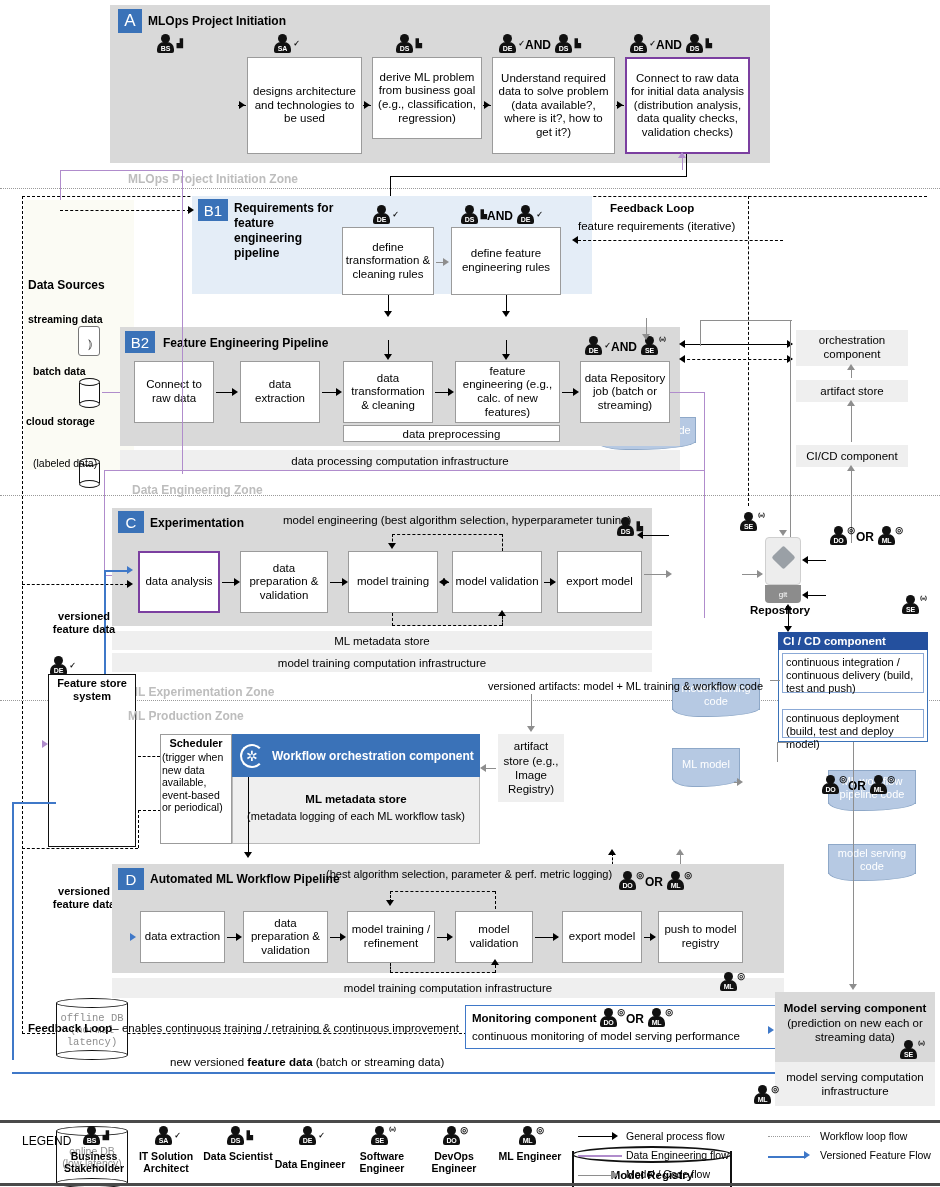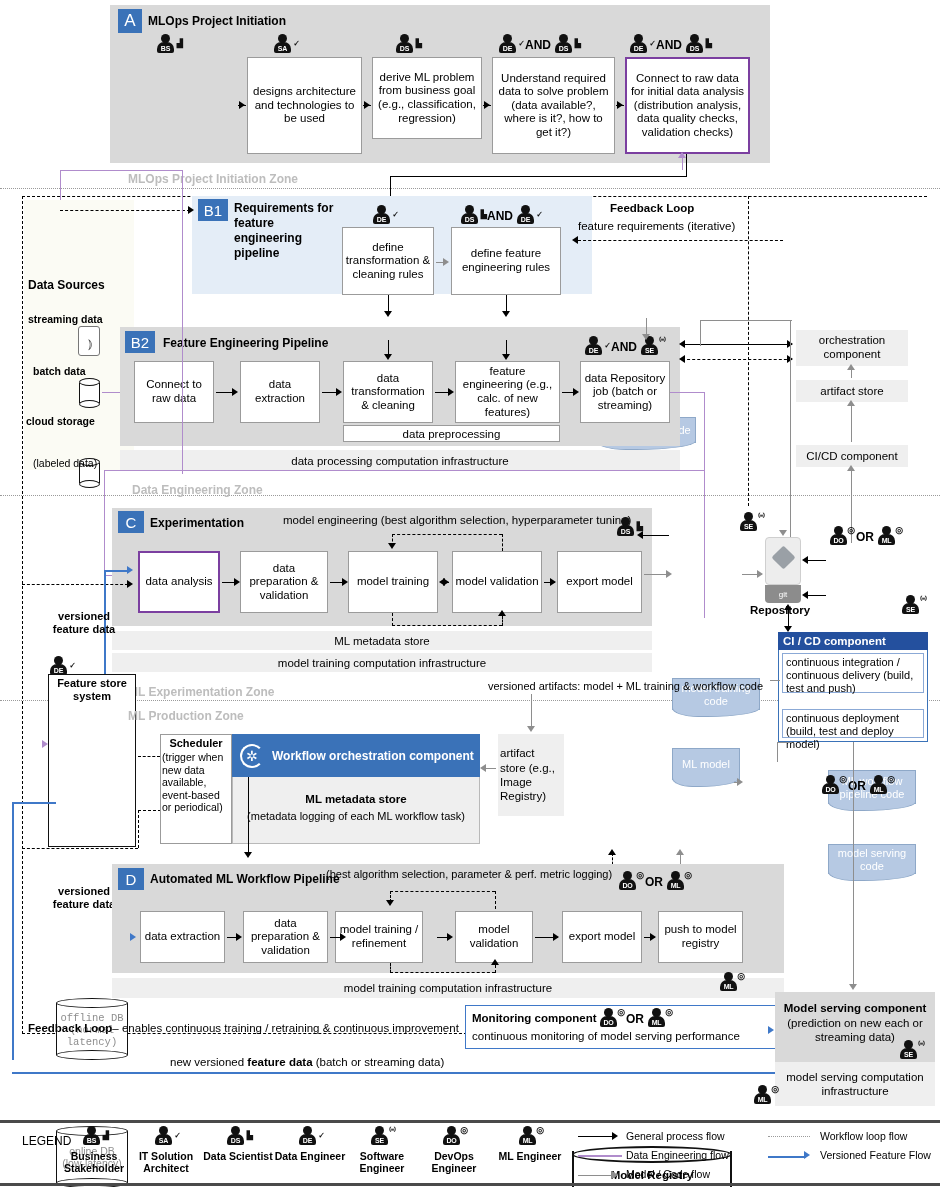--- a/index.html
+++ b/index.html
@@ -410,21 +410,21 @@
   <div class="abs" style="left:162px; top:751px; width:68px; text-align:left; font-size:10.5px; line-height:1.2;">(trigger when new data available, event-based or periodical)</div>
 
   <div class="abs" style="left:232px; top:734px; width:248px; height:43px; background:#3a72b8; color:#fff; font-weight:bold; font-size:12px; display:flex; align-items:center; padding-left:40px;">Workflow orchestration component</div>
   <div class="abs" style="left:240px; top:744px; width:24px; height:24px; border:2.5px solid #fff; border-radius:50%; border-right-color:transparent;"></div>
   <div class="abs" style="left:246px; top:748px; color:#fff; font-size:14px;">✲</div>
 
   <div class="abs" style="left:232px; top:777px; width:248px; height:67px; background:#efefef; border:1px solid #b9b9b9; border-top:none;"></div>
   <div class="abs" style="left:232px; top:793px; width:248px; text-align:center; font-weight:bold; font-size:11.5px;">ML metadata store</div>
   <div class="abs" style="left:232px; top:810px; width:248px; text-align:center; font-size:11px;">(metadata logging of each ML workflow task)</div>
 
-  <div class="abs greyband" style="left:498px; top:734px; width:66px; height:82px; line-height:1.25; padding:2px;">artifact store (e.g., Image Registry)</div>
+  <div class="abs greyband" style="left:498px; top:734px; width:66px; height:68px; text-align:center; line-height:1.25; padding:2px;">artifact store (e.g., Image Registry)</div>
   <div class="abs" style="left:488px; top:680px; font-size:11px;">
     <span>versioned artifacts: model + ML training &amp; workflow code</span>
   </div>
   <div class="abs v-grey" style="left:531px; top:694px; height:34px;"></div>
     <div class="abs ar ar-d g" style="left:527px; top:726px;"></div>
   <div class="abs h-grey" style="left:770px; top:680px; width:10px;"></div>
   <div class="abs v-grey" style="left:780px; top:680px; height:0px;"></div>
   <div class="abs h-grey" style="left:484px; top:768px; width:12px;"></div>
     <div class="abs ar ar-l g" style="left:480px; top:764px;"></div>
 
@@ -455,21 +455,21 @@
   <div class="abs zone-grey" style="left:112px; top:864px; width:672px; height:109px;"></div>
   <div class="abs tag" style="left:118px; top:868px; width:26px; height:22px; font-size:15px;">D</div>
   <div class="abs sect-title" style="left:150px; top:872px;">Automated ML Workflow Pipeline</div>
   <div class="abs" style="left:326px; top:868px; font-size:11px;">(best algorithm selection, parameter &amp; perf. metric logging)</div>
   <div class="abs" style="left:617px; top:871px; white-space:nowrap;">
     <span class="role"><span class="head"></span><span class="body"></span><span class="abbr">DO</span><span class="mark mk-t">◎</span></span><span class="andtxt">OR</span><span class="role"><span class="head"></span><span class="body"></span><span class="abbr">ML</span><span class="mark mk-t">◎</span></span>
   </div>
 
   <div class="abs pbox" style="left:140px; top:911px; width:85px; height:52px;">data extraction</div>
   <div class="abs pbox" style="left:243px; top:911px; width:85px; height:52px;">data preparation &amp; validation</div>
-  <div class="abs pbox" style="left:335px; top:911px; width:88px; height:52px;">model training / refinement</div>
+  <div class="abs pbox" style="left:347px; top:911px; width:88px; height:52px;">model training / refinement</div>
   <div class="abs pbox" style="left:455px; top:911px; width:78px; height:52px;">model validation</div>
   <div class="abs pbox" style="left:562px; top:911px; width:80px; height:52px;">export model</div>
   <div class="abs pbox" style="left:658px; top:911px; width:85px; height:52px;">push to model registry</div>
 
   <div class="abs h-line" style="left:227px; top:937px; width:13px;"></div>
     <div class="abs ar ar-r" style="left:236px; top:933px;"></div>
   <div class="abs h-line" style="left:330px; top:937px; width:14px;"></div>
     <div class="abs ar ar-r" style="left:340px; top:933px;"></div>
   <div class="abs h-line" style="left:437px; top:937px; width:14px;"></div>
     <div class="abs ar ar-r" style="left:447px; top:933px;"></div>
@@ -536,21 +536,21 @@
   <div class="abs" style="left:130px; top:1126px; width:72px; text-align:center;">
     <span class="role"><span class="head"></span><span class="body"></span><span class="abbr">SA</span><span class="mark mk-r">✓</span></span>
     <div class="lg-role" style="margin-top:2px;">IT Solution Architect</div>
   </div>
   <div class="abs" style="left:202px; top:1126px; width:72px; text-align:center;">
     <span class="role"><span class="head"></span><span class="body"></span><span class="abbr">DS</span><span class="mark mk-r">▙</span></span>
     <div class="lg-role" style="margin-top:2px;">Data Scientist</div>
   </div>
   <div class="abs" style="left:274px; top:1126px; width:72px; text-align:center;">
     <span class="role"><span class="head"></span><span class="body"></span><span class="abbr">DE</span><span class="mark mk-r">✓</span></span>
-    <div class="lg-role" style="margin-top:2px;">Data Engineer</div>
+    <div class="lg-role" style="margin-top:10px;">Data Engineer</div>
   </div>
   <div class="abs" style="left:346px; top:1126px; width:72px; text-align:center;">
     <span class="role"><span class="head"></span><span class="body"></span><span class="abbr">SE</span><span class="mark mk-t">⁽⁼⁾</span></span>
     <div class="lg-role" style="margin-top:2px;">Software Engineer</div>
   </div>
   <div class="abs" style="left:418px; top:1126px; width:72px; text-align:center;">
     <span class="role"><span class="head"></span><span class="body"></span><span class="abbr">DO</span><span class="mark mk-t">◎</span></span>
     <div class="lg-role" style="margin-top:2px;">DevOps Engineer</div>
   </div>
   <div class="abs" style="left:490px; top:1126px; width:80px; text-align:center;">

